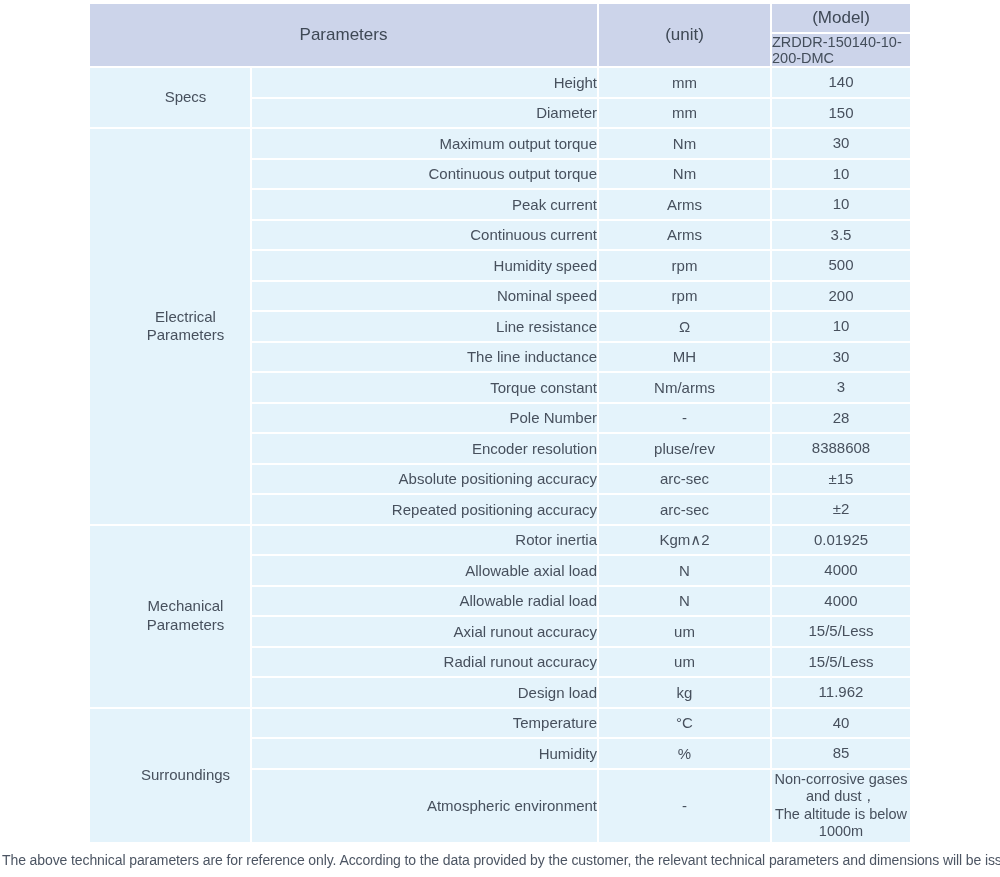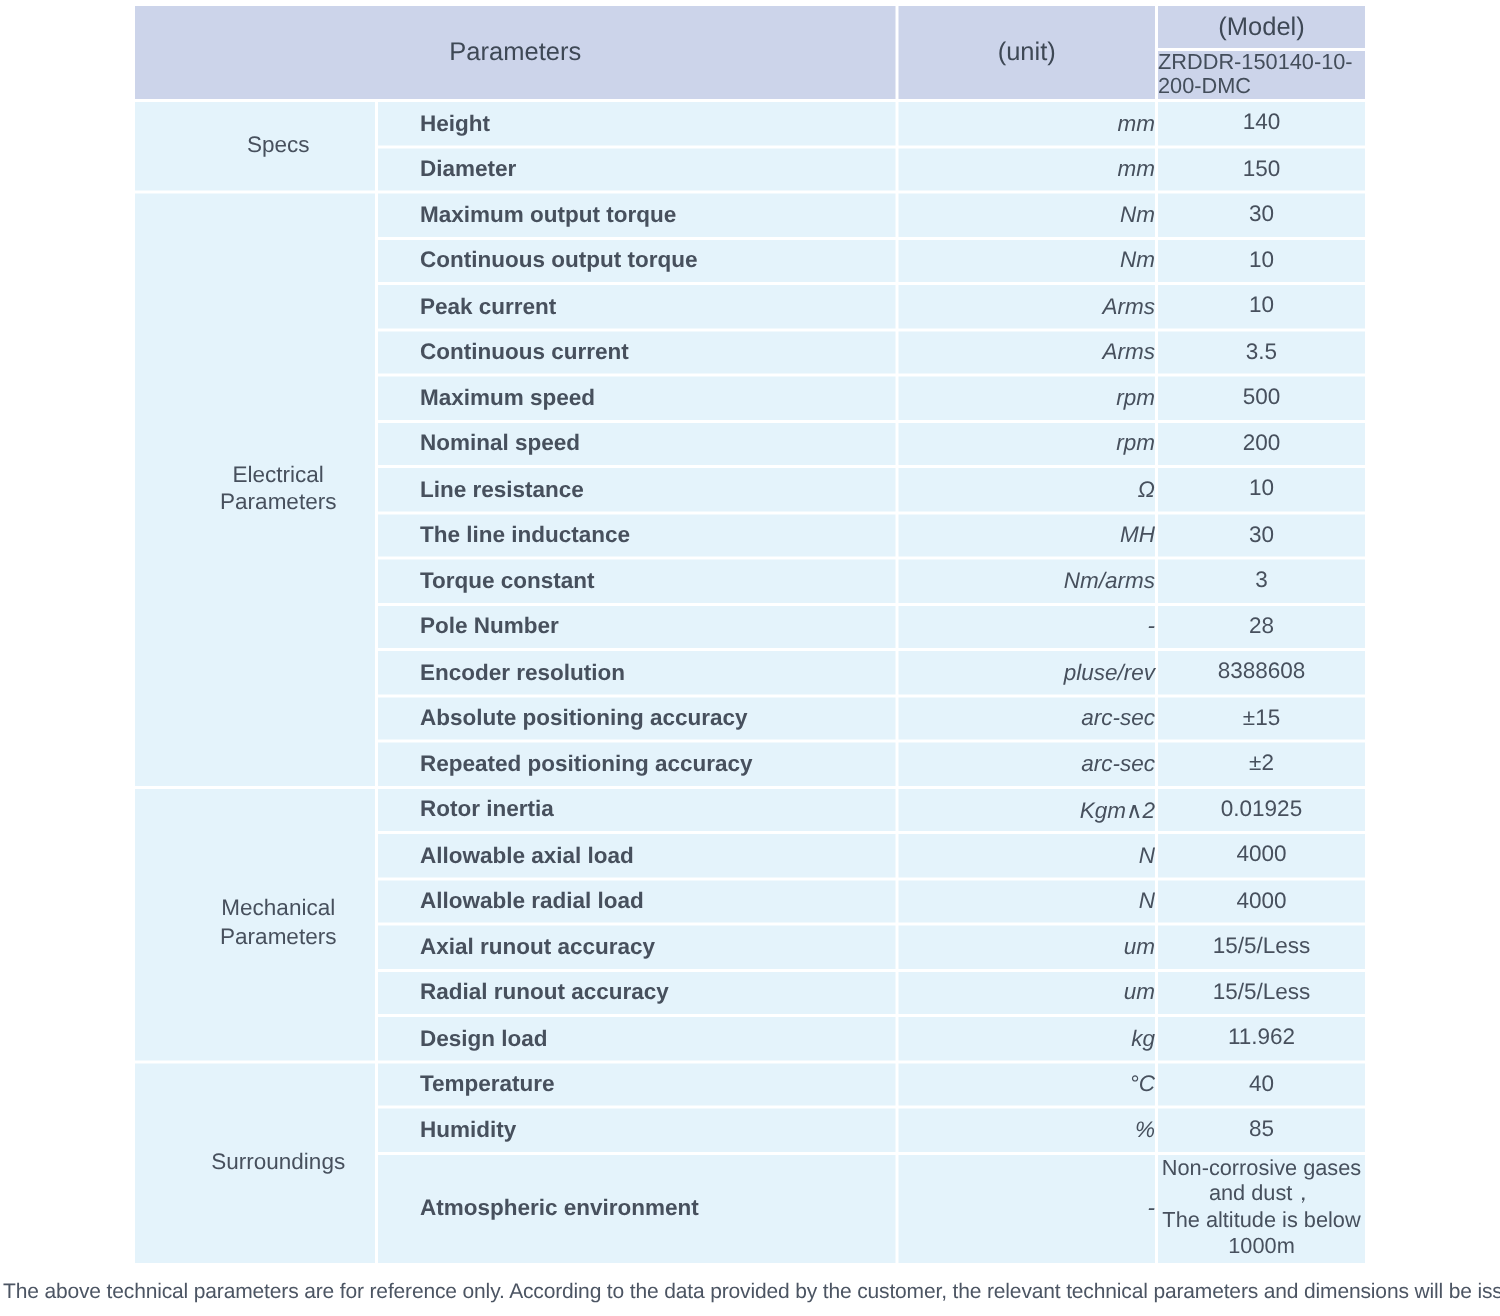--- a/index.html
+++ b/index.html
@@ -46,25 +46,24 @@
     height: 28.5px;
   }
   td.group {
     text-align: center;
     white-space: pre-line;
     line-height: 1.25;
     color: #47505d;
     padding-left: 31px;
   }
   td.pname {
-    text-align: left;
+    text-align: right;
     padding-left: 28px;
-    font-weight: bold;
-  }
-  td.unit { text-align: right; font-style: italic; }
+  }
+  td.unit { text-align: center; }
   td.val  {
     text-align: center;
     white-space: pre-line;
     line-height: 1.2;
   }
   tr.tall td { height: 72px; }
   tr.tall td.val { font-size: 14.5px; }
 
   .footer-note {
     margin: 8px 2px 0 2px;
@@ -124,21 +123,21 @@
       <td class="pname">Peak current</td>
       <td class="unit">Arms</td>
       <td class="val">10</td>
     </tr>
     <tr>
       <td class="pname">Continuous current</td>
       <td class="unit">Arms</td>
       <td class="val">3.5</td>
     </tr>
     <tr>
-      <td class="pname">Maximum speed</td>
+      <td class="pname">Humidity speed</td>
       <td class="unit">rpm</td>
       <td class="val">500</td>
     </tr>
     <tr>
       <td class="pname">Nominal speed</td>
       <td class="unit">rpm</td>
       <td class="val">200</td>
     </tr>
     <tr>
       <td class="pname">Line resistance</td>

